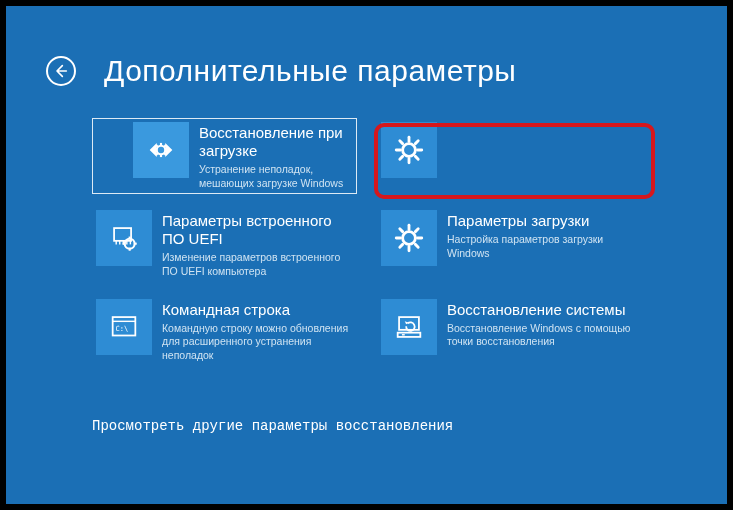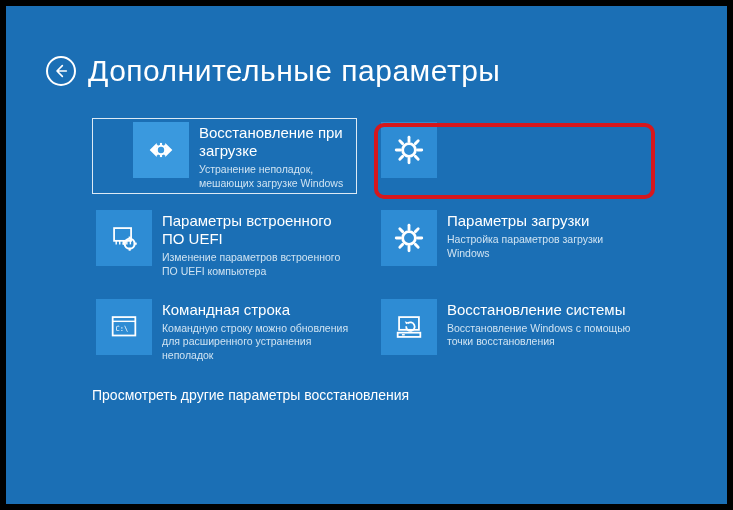--- a/index.html
+++ b/index.html
@@ -13,21 +13,21 @@
     width: 721px;
     height: 498px;
     background: #1b6fb5;
     position: relative;
     color: #fff;
     padding: 48px 40px 0 40px;
   }
   .header {
     display: flex;
     align-items: center;
-    gap: 12px;
+    gap: 28px;
     margin-bottom: 30px;
   }
   .back {
     width: 30px; height: 30px;
     border: 2px solid #fff;
     border-radius: 50%;
     display: flex; align-items: center; justify-content: center;
     cursor: pointer;
     flex-shrink: 0;
   }
@@ -84,26 +84,27 @@
   .highlight {
     position: absolute;
     border: 4px solid #d6171c;
     border-radius: 10px;
     pointer-events: none;
     left: 368px; top: 117px;
     width: 281px; height: 76px;
   }
   .more-link {
     margin-left: 46px;
-    margin-top: 21px;
+    margin-top: 52px;
     font-size: 14px;
     font-weight: 400;
     color: #fff;
     cursor: pointer;
     display: inline-block;
+    font-family: Liberation Mono, monospace;
   }
 </style>
 </head>
 <body>
 
 <div class="screen">
 
   <div class="header">
     <div class="back">
       <svg viewBox="0 0 24 24">

